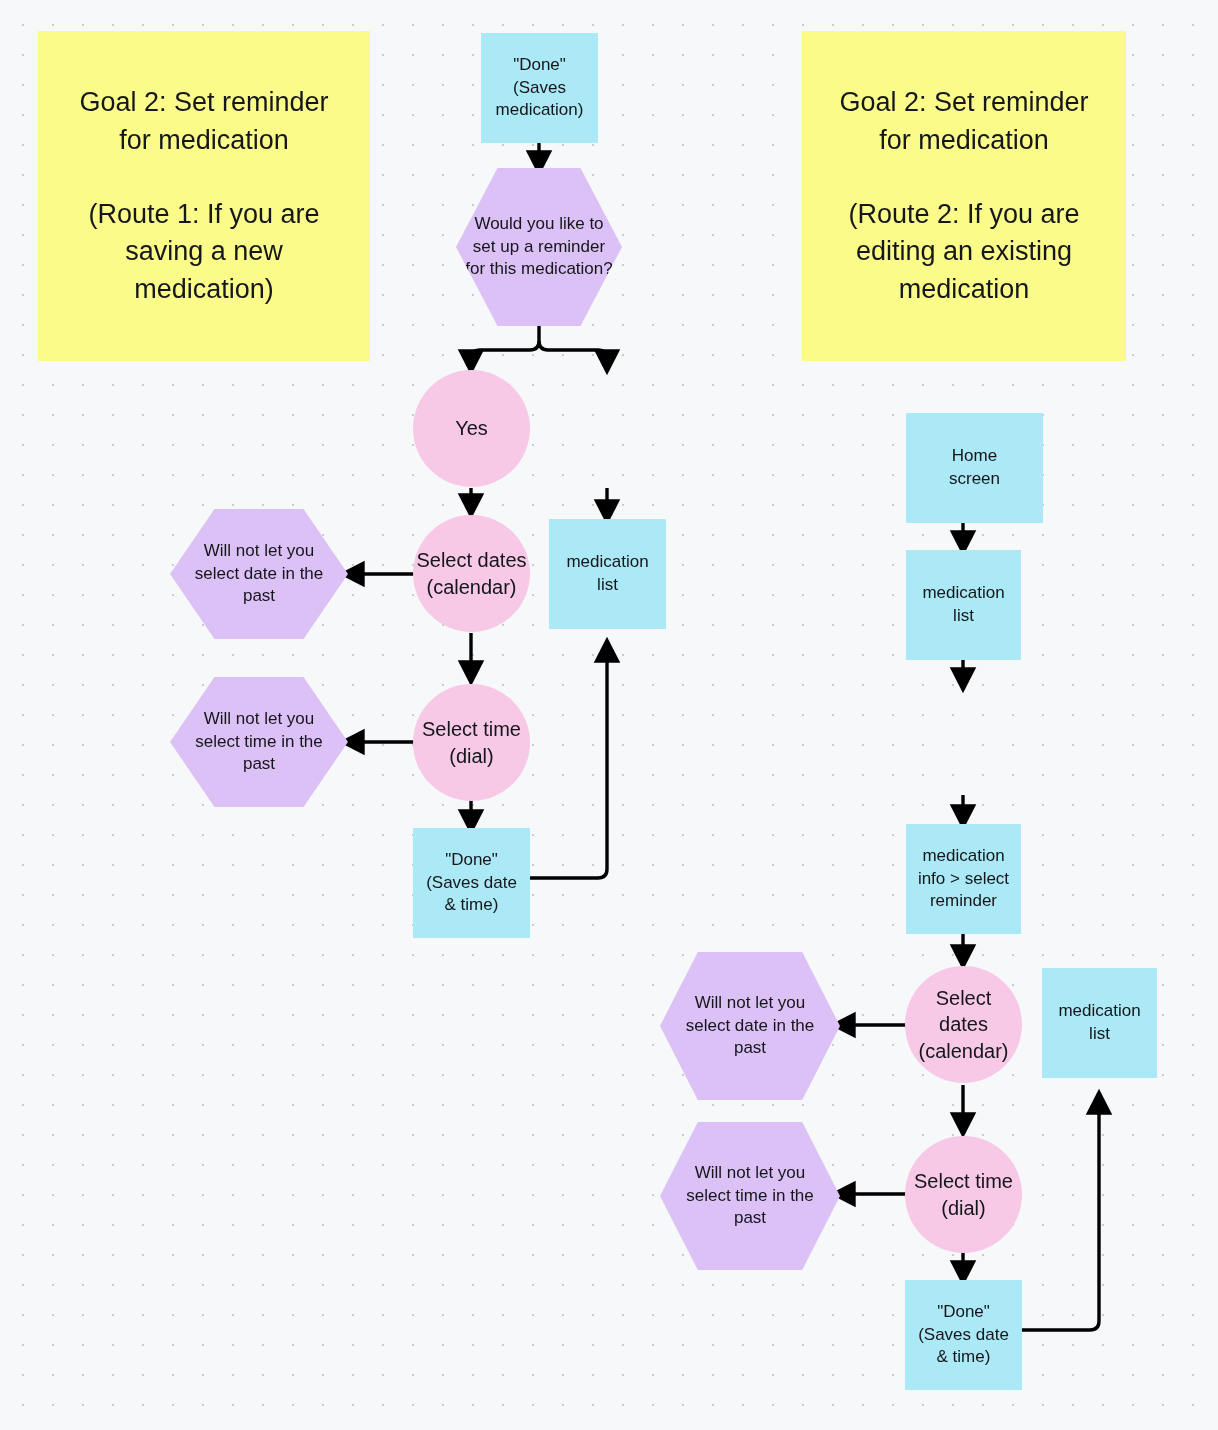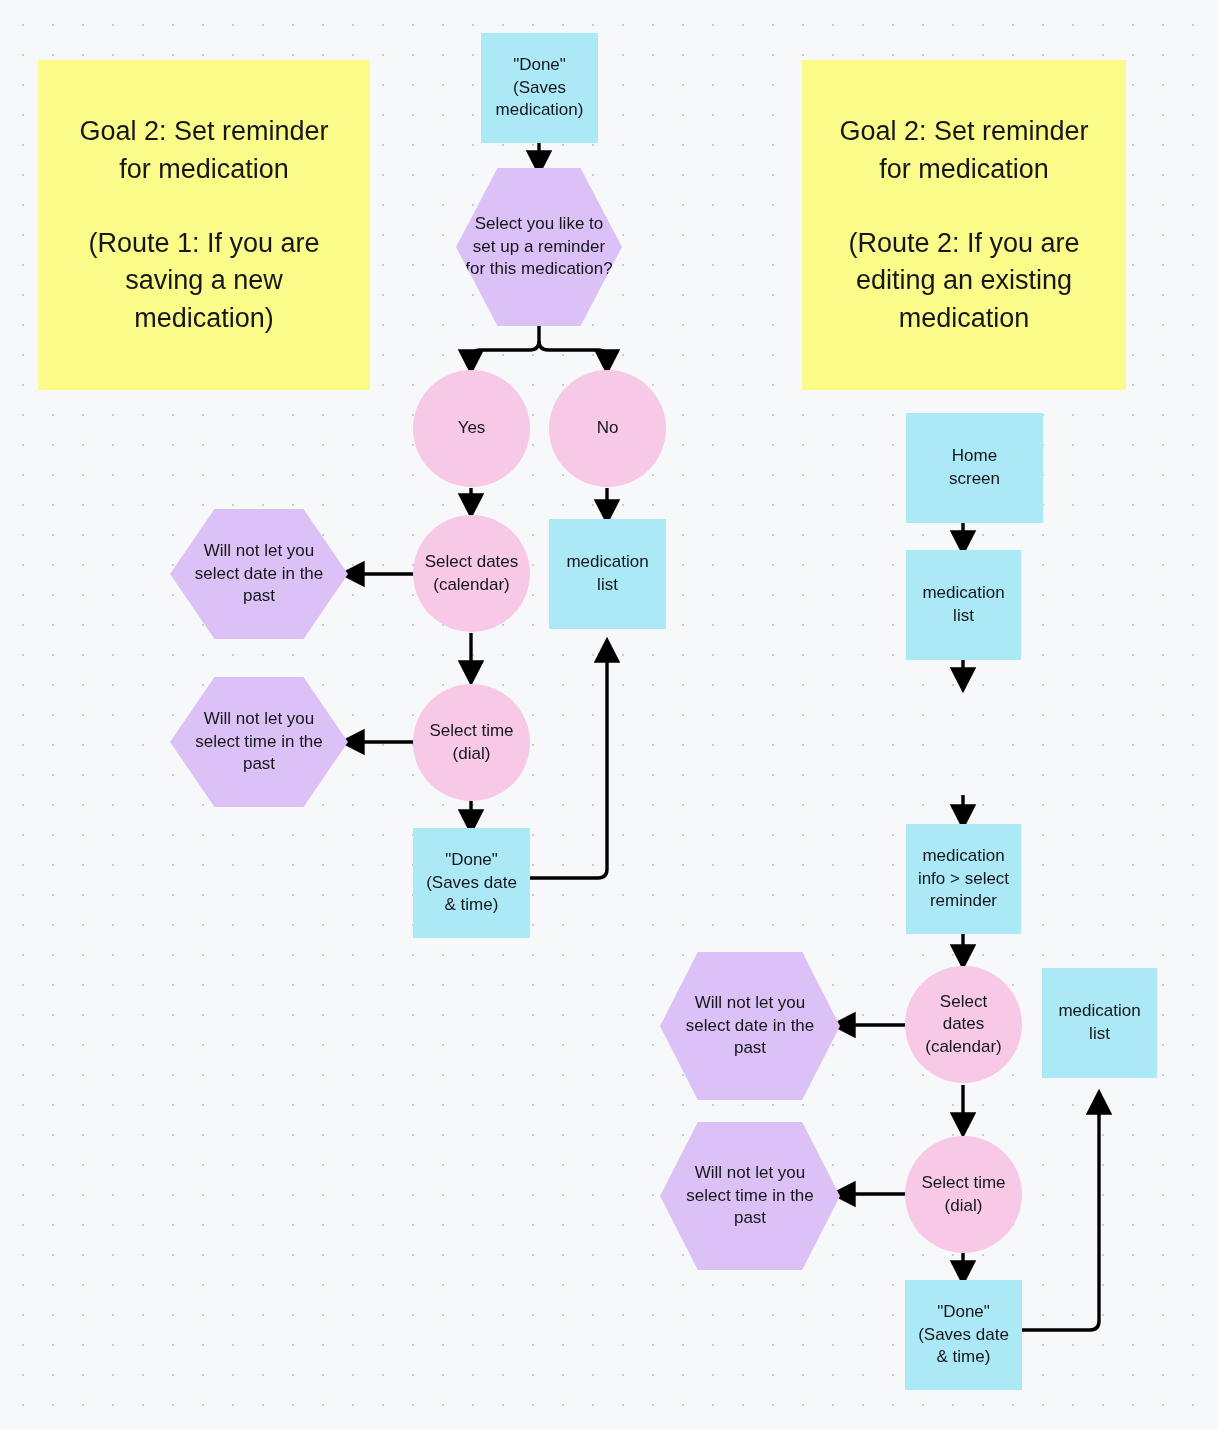--- a/index.html
+++ b/index.html
@@ -40,31 +40,30 @@
   .node .txt {
     white-space: pre-line;
     line-height: 1.33;
   }
   .note {
     background: #fbfb8a;
     font-size: 27px;
     line-height: 1.35;
     padding: 18px 16px;
     color: #16171b;
-    margin-top: 29px;
   }
   .note .txt { line-height: 1.38; }
   .rect {
     background: #ace9f7;
     font-size: 17px;
   }
   .circle {
     background: #f7c9e6;
     border-radius: 50%;
-    font-size: 17px;
+    font-size: 20px;
   }
   .hex {
     background: #dcc1f6;
     font-size: 17px;
     clip-path: polygon(25% 0%, 75% 0%, 100% 50%, 75% 100%, 25% 100%, 0% 50%);
   }
   .hex.wide {
     clip-path: polygon(21% 0%, 79% 0%, 100% 50%, 79% 100%, 21% 100%, 0% 50%);
   }
 </style>
@@ -125,32 +124,29 @@
 medication</span>
   </div>
 
   <div class="node rect" style="left:481px; top:33px; width:117px; height:110px;">
     <span class="txt">"Done"
 (Saves
 medication)</span>
   </div>
 
   <div class="node hex" style="left:456px; top:168px; width:166px; height:158px;">
-    <span class="txt" style="width:172px;">Select you like to
+    <span class="txt" style="width:172px;">Would you like to
 set up a reminder
 for this medication?</span>
   </div>
 
   <div class="node circle" style="left:413px; top:370px; width:117px; height:117px;">
     <span class="txt">Yes</span>
   </div>
 
-  <div class="node circle" style="left:549px; top:370px; width:117px; height:117px;">
-    <span class="txt">No</span>
-  </div>
 
   <div class="node circle" style="left:413px; top:515px; width:117px; height:117px;">
     <span class="txt">Select dates
 (calendar)</span>
   </div>
 
   <div class="node rect" style="left:549px; top:519px; width:117px; height:110px;">
     <span class="txt">medication
 list</span>
   </div>

